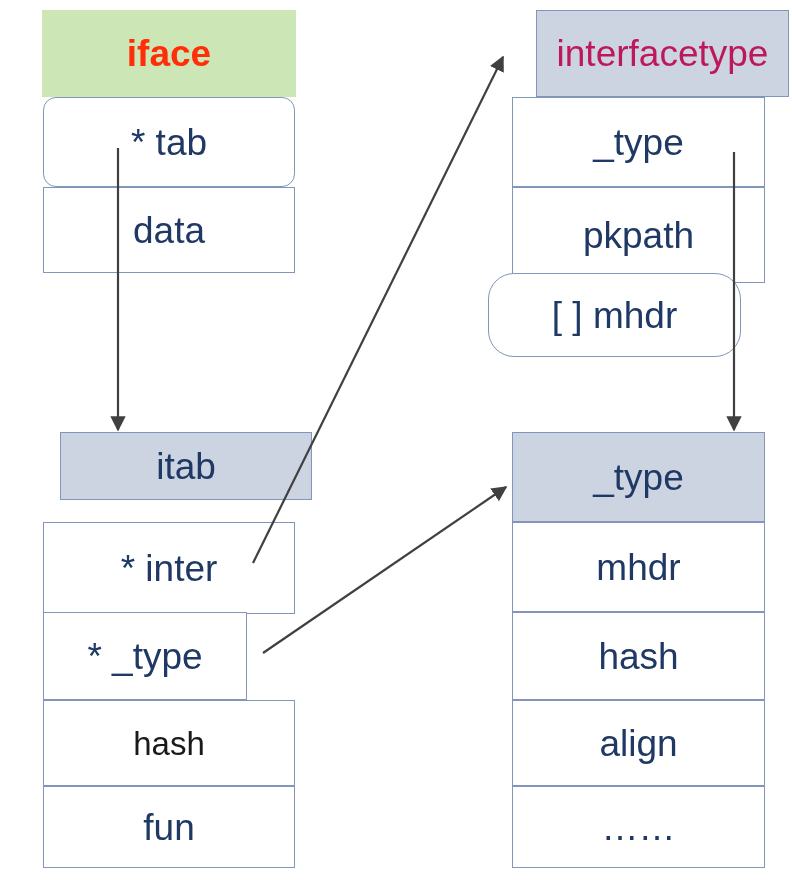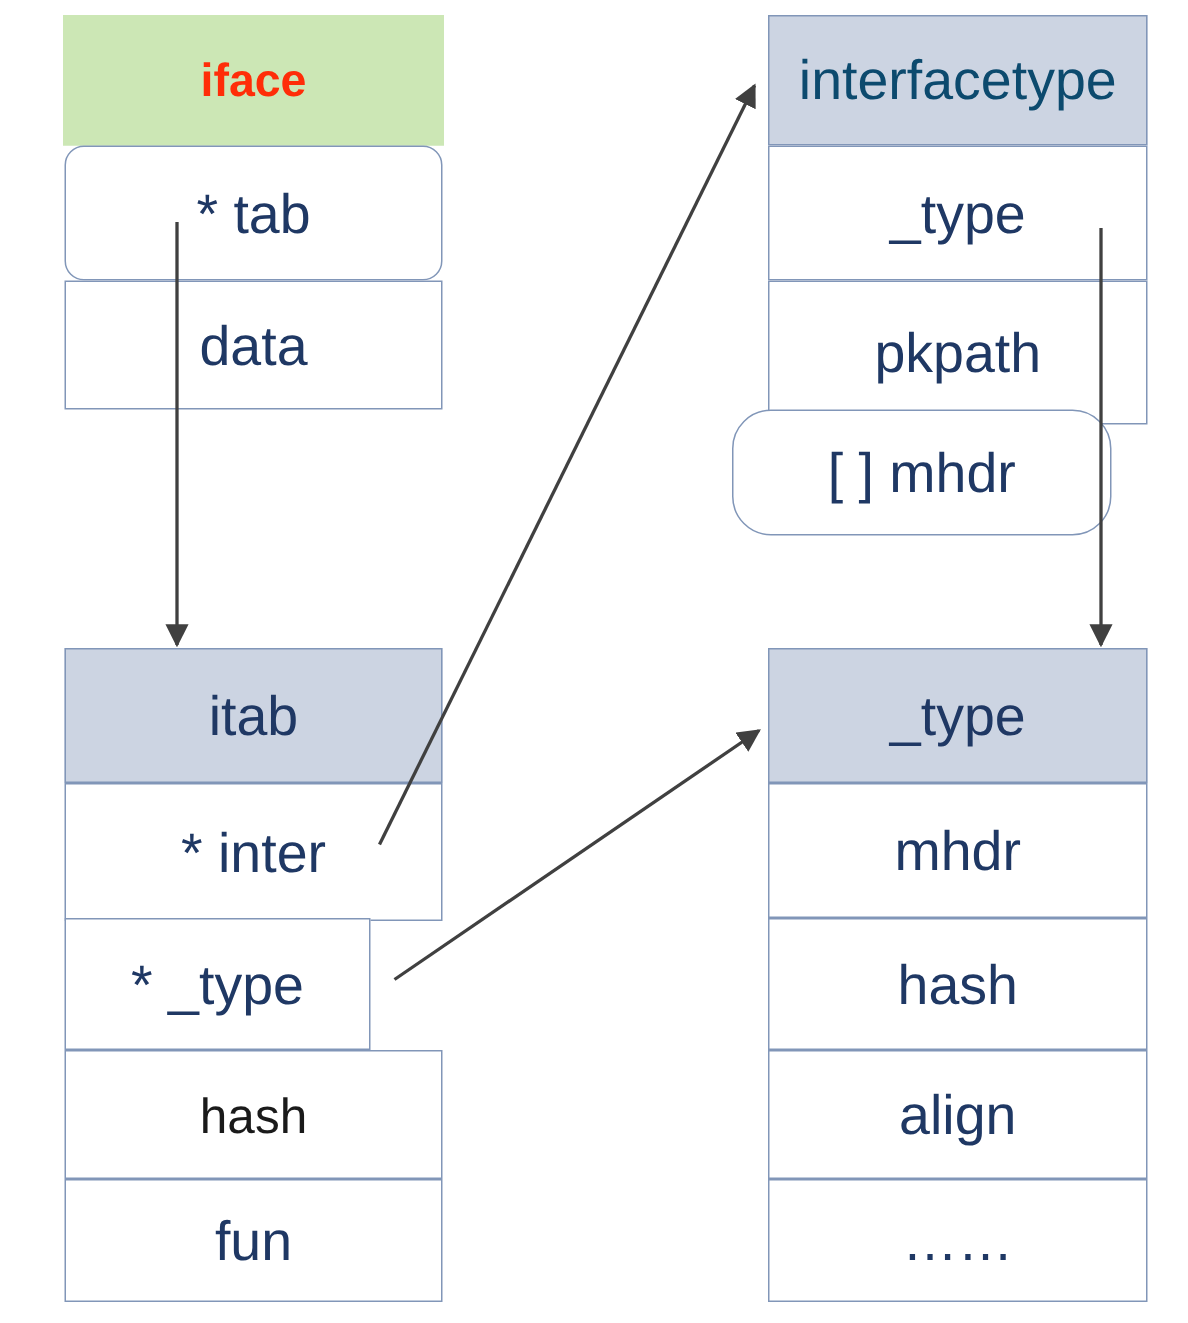--- a/index.html
+++ b/index.html
@@ -32,29 +32,30 @@
     color: #1f3864;
     line-height: 1;
     background: #ffffff;
     white-space: nowrap;
   }
   .row.header-green {
     background: #cce7b5;
     border-color: #cce7b5;
     color: #ff2d08;
     font-weight: bold;
-    font-size: 31px;
+    font-size: 37px;
   }
   .row.header-gray {
     background: #ccd4e2;
     border-color: #8196b8;
     color: #1f3864;
   }
   .row.header-gray.black-text {
-    color: #0c4a6e;
+    color: #be185d;
+    margin-left: 24px;
   }
   .row.dark-text {
     color: #1a1a1a;
     font-size: 33px;
   }
   svg.arrows {
     position: absolute;
     left: 0;
     top: 0;
     width: 792px;
@@ -74,21 +75,21 @@
   </div>
 
   <div class="struct">
     <div class="row header-gray black-text" style="left:512px; top:10px; width:253px; height:87px;">interfacetype</div>
     <div class="row" style="left:512px; top:97px; width:253px; height:90px;">_type</div>
     <div class="row" style="left:512px; top:187px; width:253px; height:96px;">pkpath</div>
     <div class="row" style="left:488px; top:273px; width:253px; height:84px;border-radius:26px;">[ ] mhdr</div>
   </div>
 
   <div class="struct">
-    <div class="row header-gray" style="left:43px; top:432px; width:252px; height:90px;text-align:right;">itab</div>
+    <div class="row header-gray" style="left:60px; top:432px; width:252px; height:68px;text-align:right;">itab</div>
     <div class="row" style="left:43px; top:522px; width:252px; height:92px;">* inter</div>
     <div class="row" style="left:43px; top:612px; width:204px; height:88px;">* _type</div>
     <div class="row dark-text" style="left:43px; top:700px; width:252px; height:86px;">hash</div>
     <div class="row" style="left:43px; top:786px; width:252px; height:82px;">fun</div>
   </div>
 
   <div class="struct">
     <div class="row header-gray" style="left:512px; top:432px; width:253px; height:90px;">_type</div>
     <div class="row" style="left:512px; top:522px; width:253px; height:90px;">mhdr</div>
     <div class="row" style="left:512px; top:612px; width:253px; height:88px;">hash</div>

